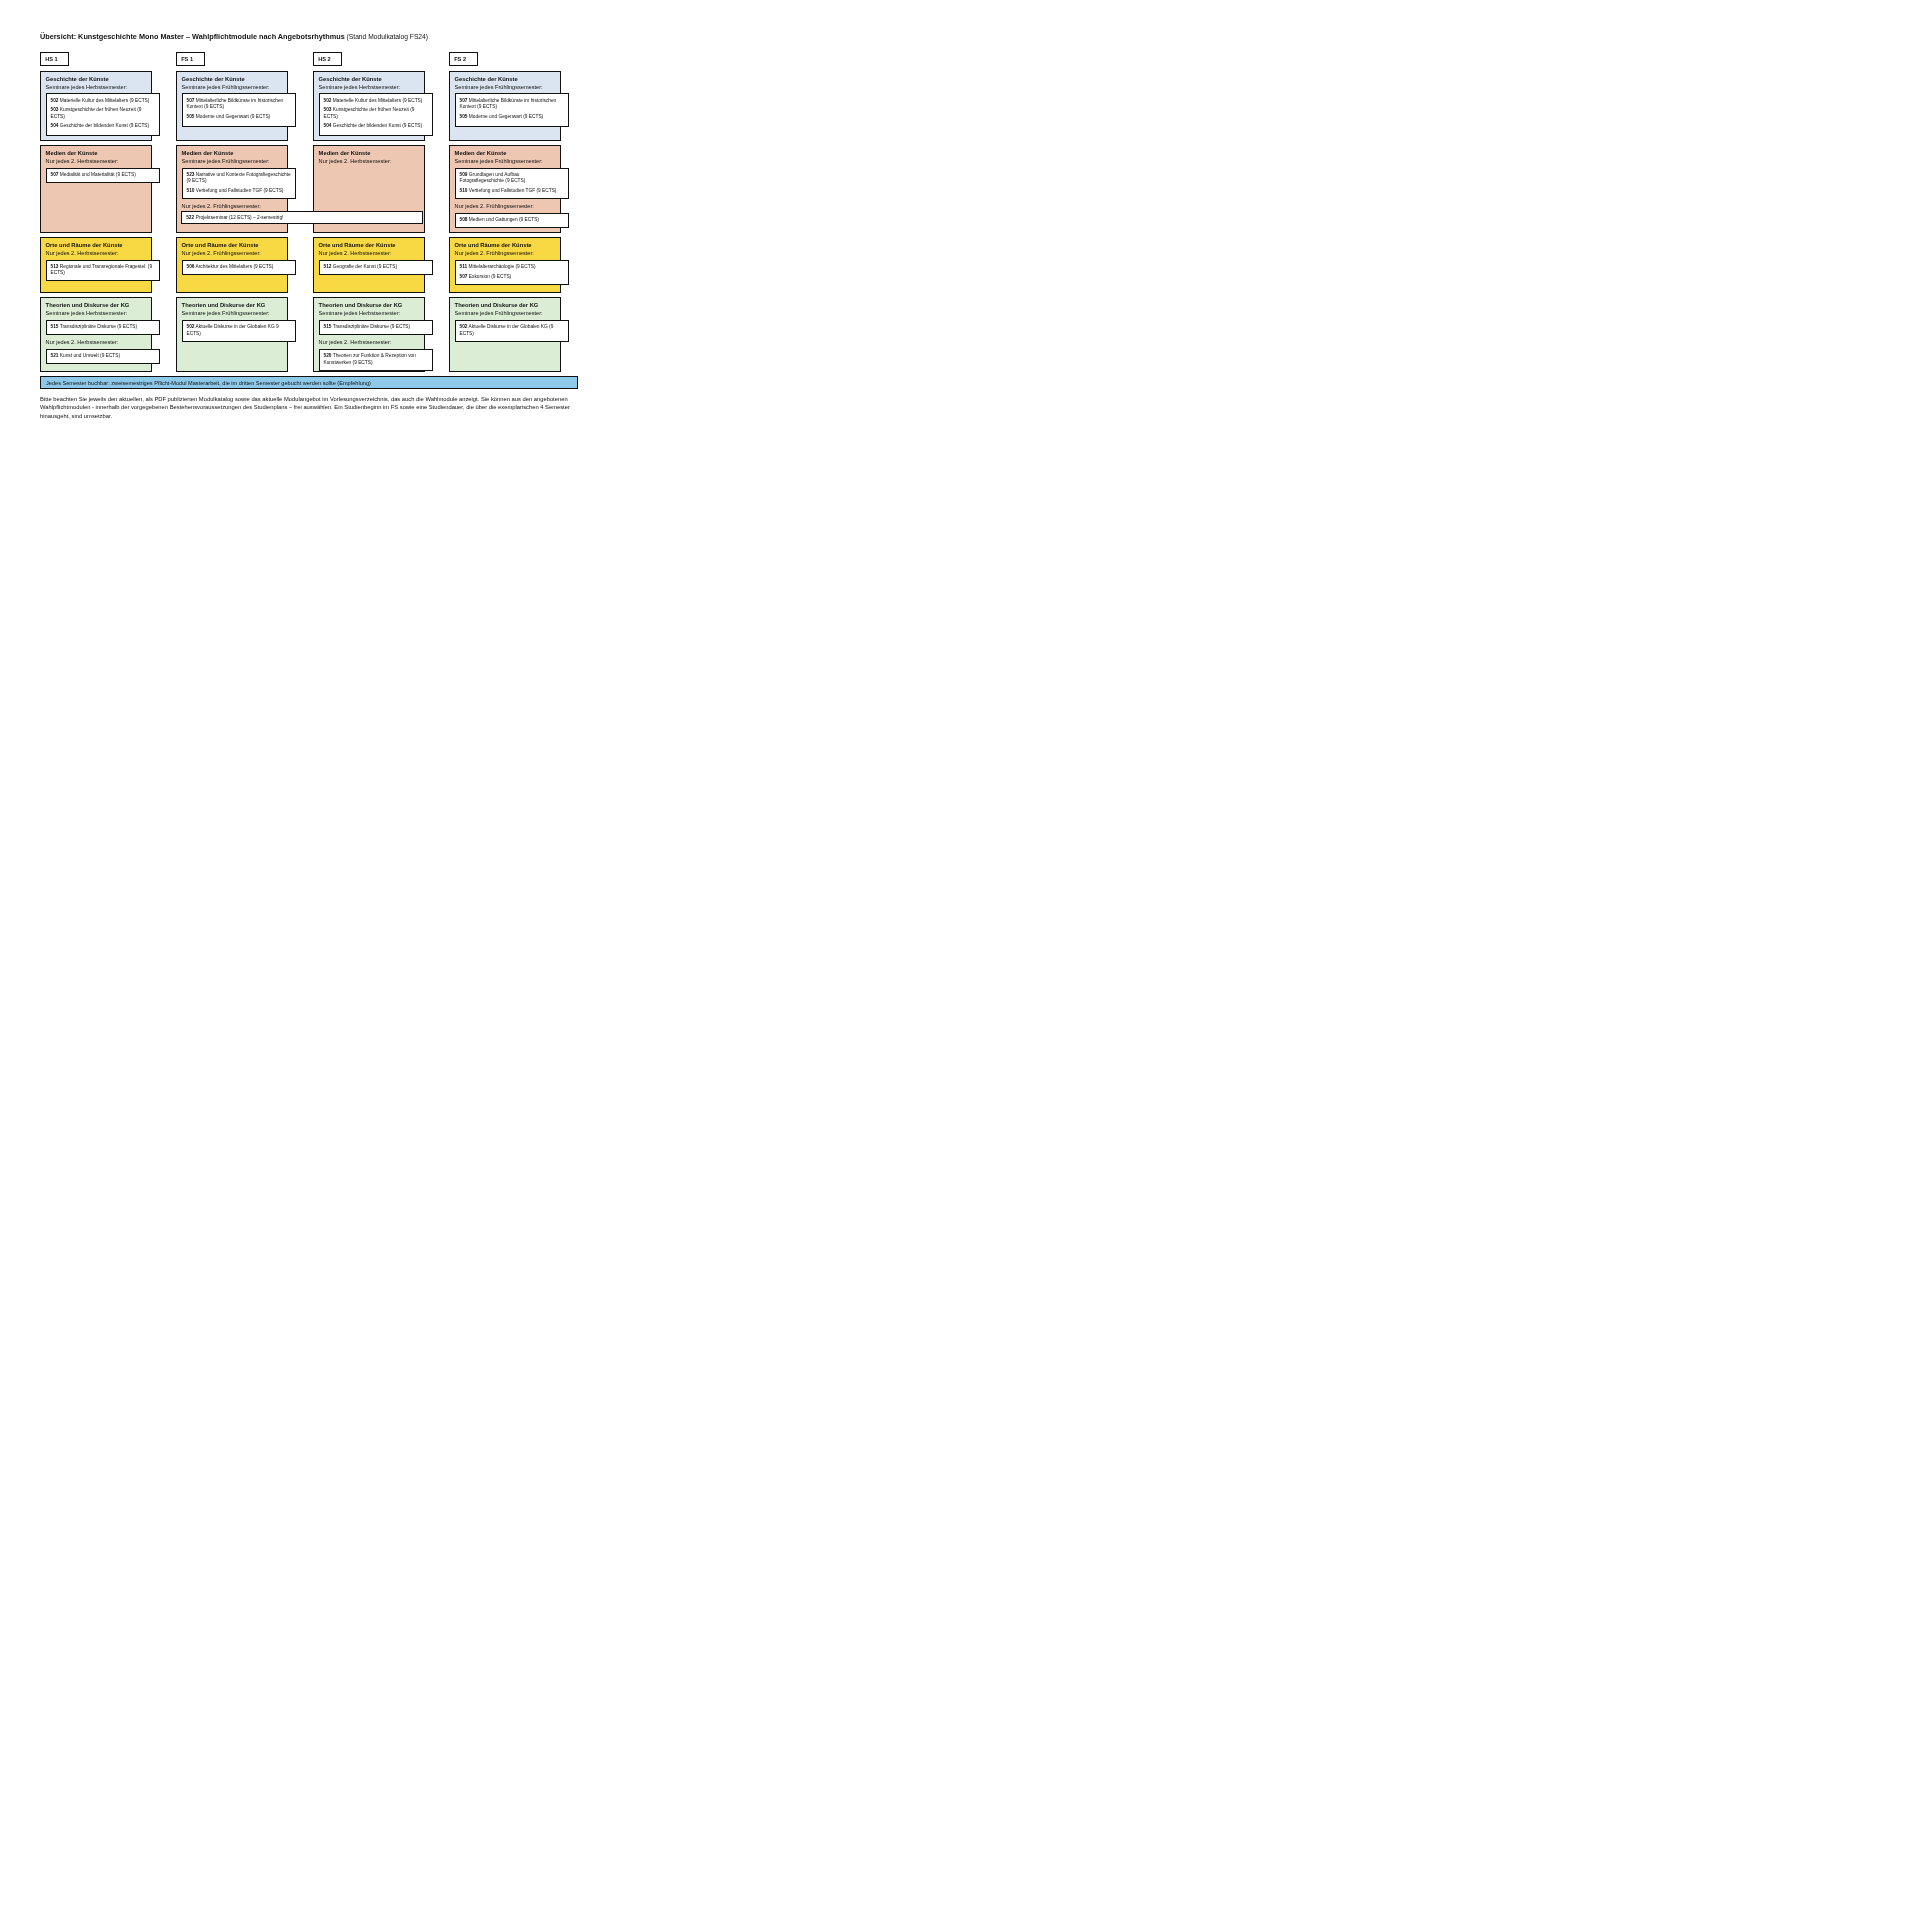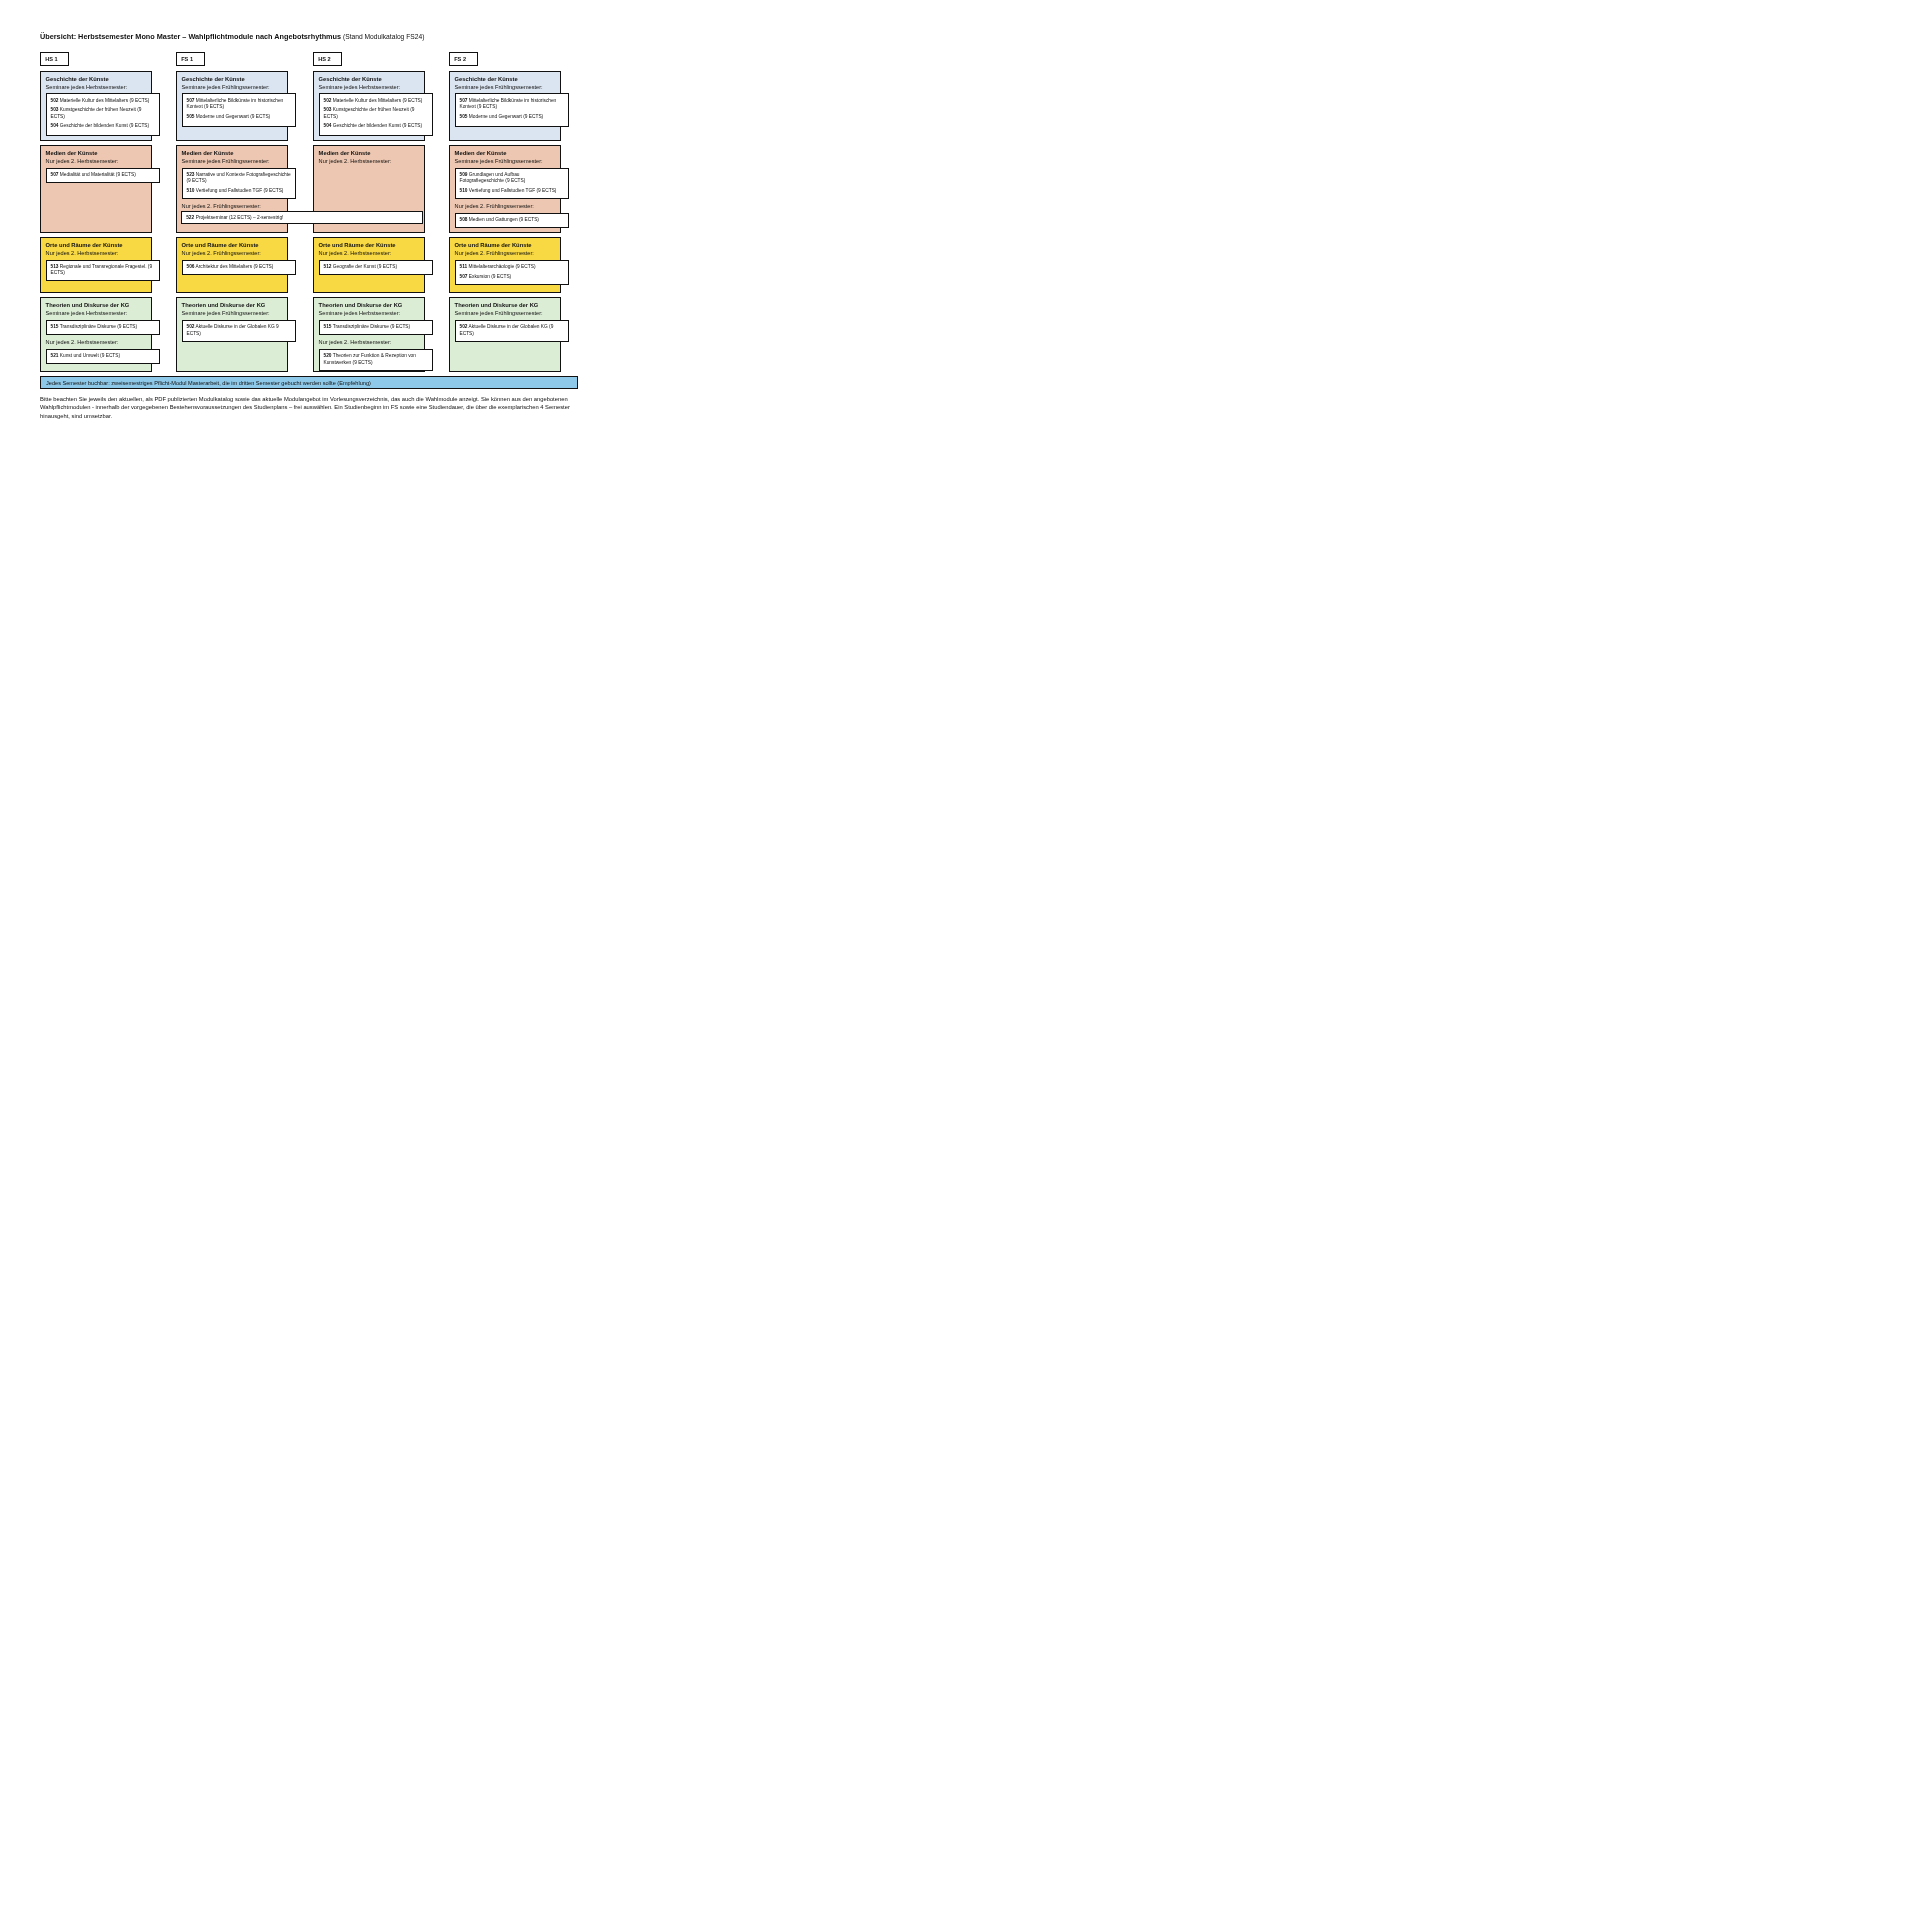--- a/index.html
+++ b/index.html
@@ -50,21 +50,21 @@
 
   
   #footnote{position:absolute;left:40px;top:395px;width:539px;
     font-size:5.8px;line-height:1.45;}
 </style>
 </head>
 <body>
 
 <div id="canvas">
   <div id="page-title">
-    <span>Übersicht: Herbstsemester Mono Master – Wahlpflichtmodule nach Angebotsrhythmus</span><span class="suffix"> (Stand Modulkatalog FS24)</span>
+    <span>Übersicht: Kunstgeschichte Mono Master – Wahlpflichtmodule nach Angebotsrhythmus</span><span class="suffix"> (Stand Modulkatalog FS24)</span>
   </div>
 
   <div id="columns-root">
       <div class="column col-0">
         <div class="sem-label">HS 1</div>
         <div class="block tone-blue" style="background: rgb(219, 229, 241);">
           <div class="cat-title">Geschichte der Künste</div>
           <div class="subtitle">Seminare jedes Herbstsemester:</div>
           <div class="module-box">
             <div class="module"><span class="code">502</span> Materielle Kultur des Mittelalters (9 ECTS)</div>

